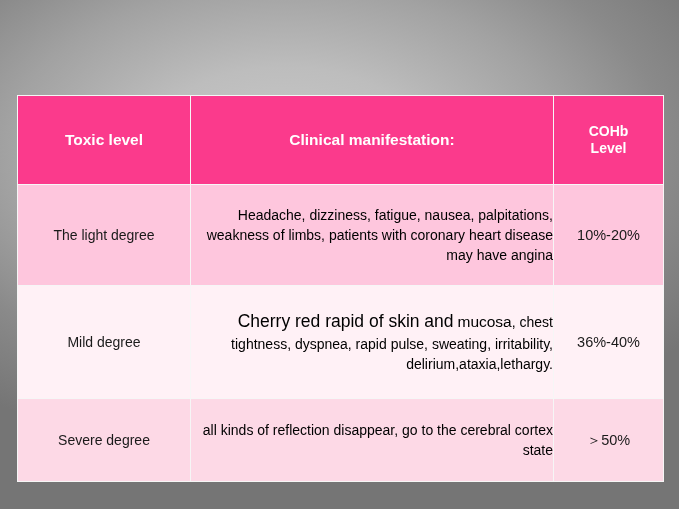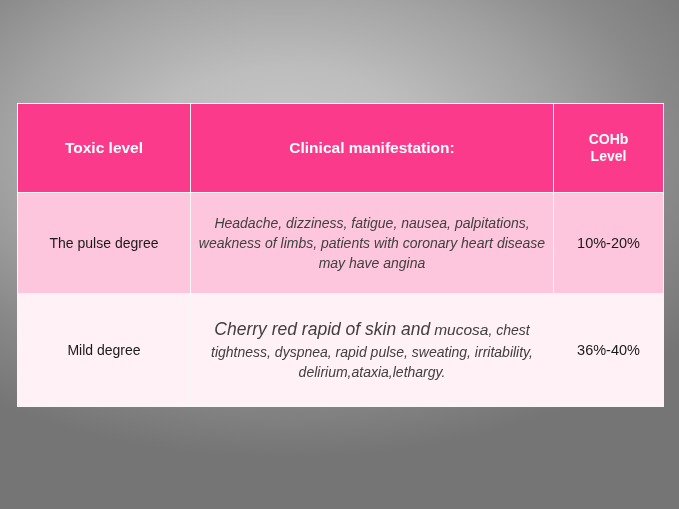--- a/index.html
+++ b/index.html
@@ -27,21 +27,21 @@
     width: 679px;
     text-align: center;
     font-size: 46px;
     font-weight: bold;
     color: #0f0f0f;
     letter-spacing: -0.5px;
     font-family: "Liberation Sans", sans-serif;
   }
   .table-wrap {
     position: absolute;
-    top: 103px;
+    top: 95px;
     left: 17px;
     width: 645px;
   }
   table.assessment {
     border-collapse: collapse;
     width: 645px;
     table-layout: fixed;
     border: 1px solid #f3f3f3;
   }
   table.assessment td, table.assessment th {
@@ -66,25 +66,24 @@
   .row-b td { background: #fff1f6; }
   .row-c td { background: #fdd9e6; }
   td.cell-level {
     text-align: center;
     font-size: 14px;
     color: #1a1a1a;
     padding: 10px 6px;
   }
   td.cell-manifest {
     font-size: 14px;
-    color: #404040;
+    color: #000000;
     line-height: 1.45;
     padding: 12px 14px;
-    text-align: center;
-    font-style: italic;
+    text-align: right;
   }
   td.cell-cohb {
     text-align: center;
     font-size: 14.5px;
     color: #1a1a1a;
     padding: 10px 4px;
   }
   .row-a td.cell-manifest { height: 100px; }
   .row-b td.cell-manifest { height: 112px; }
   .row-c td.cell-manifest { height: 82px; }
@@ -115,32 +114,39 @@
           <th class="col-clinical">Clinical manifestation:</th>
           <th class="col-cohb">
             <div>COHb</div>
             <div>Level</div>
           </th>
         </tr>
       </thead>
       <tbody>
 
         <tr class="row-a">
-          <td class="cell-level">The pulse degree</td>
+          <td class="cell-level">The light degree</td>
           <td class="cell-manifest">Headache, dizziness, fatigue, nausea, palpitations, weakness of limbs, patients with coronary heart disease may have angina</td>
           <td class="cell-cohb">10%-20%</td>
         </tr>
 
         <tr class="row-b">
           <td class="cell-level">Mild degree</td>
           <td class="cell-manifest">
             <span class="big-phrase">Cherry red rapid of skin and</span>
             <span class="mid-phrase">mucosa</span><span>, chest tightness, dyspnea, rapid pulse, sweating, irritability, delirium,ataxia,lethargy.</span>
           </td>
           <td class="cell-cohb">36%-40%</td>
         </tr>
 
+        <tr class="row-c">
+          <td class="cell-level">Severe degree</td>
+          <td class="cell-manifest">
+            <span class="indent">all kinds of reflection disappear, go to the cerebral cortex state</span>
+          </td>
+          <td class="cell-cohb">＞50%</td>
+        </tr>
 
       </tbody>
     </table>
   </div>
 
 </div>
 
 </body></html>

